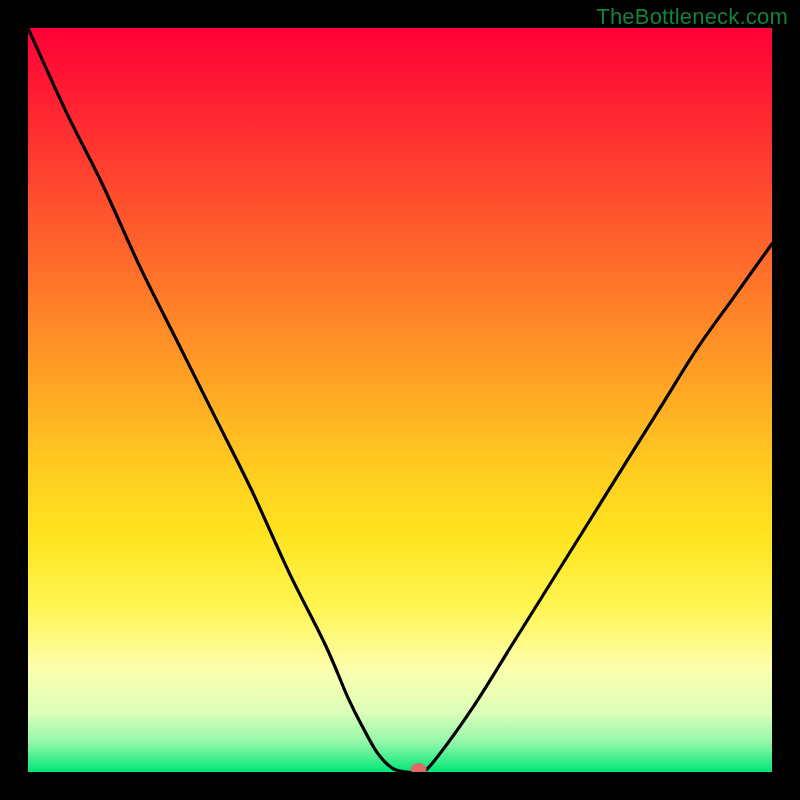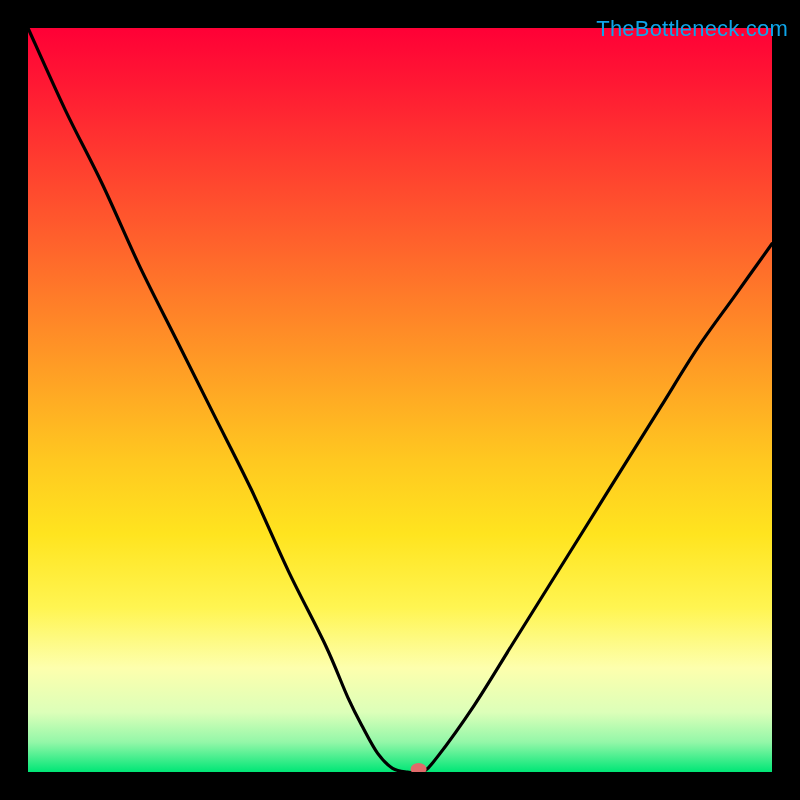--- a/index.html
+++ b/index.html
@@ -12,23 +12,23 @@
     font-family: Arial, Helvetica, sans-serif;
   }
   .frame {
     position: relative;
     width: 800px;
     height: 800px;
     background: #000;
   }
   .watermark {
     position: absolute;
-    top: 16px;
+    top: 4px;
     right: 12px;
-    color: #0ea5e9;
+    color: #15803d;
     font-size: 22px;
     font-weight: 500;
     letter-spacing: 0.2px;
     z-index: 20;
     user-select: none;
   }
   .plot-wrap {
     position: absolute;
     left: 28px;
     top: 28px;

